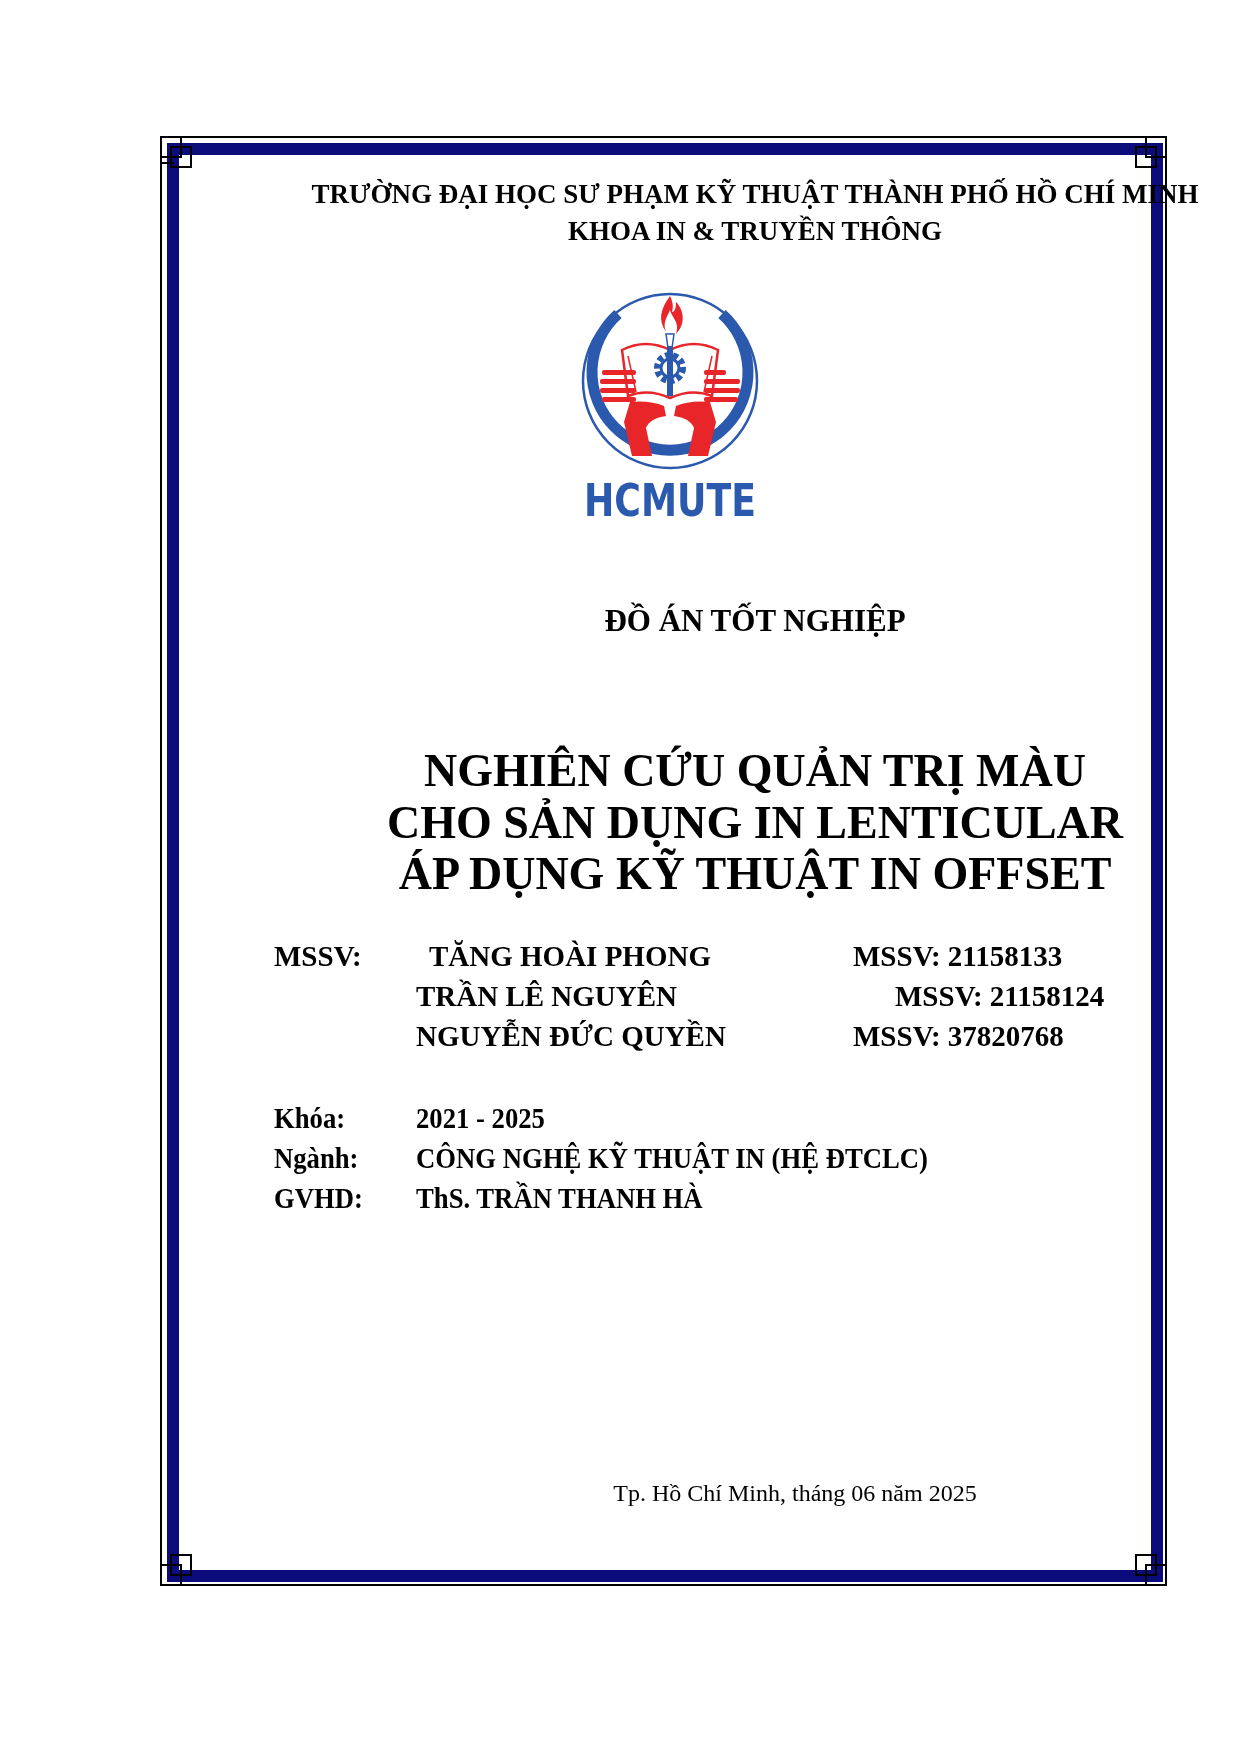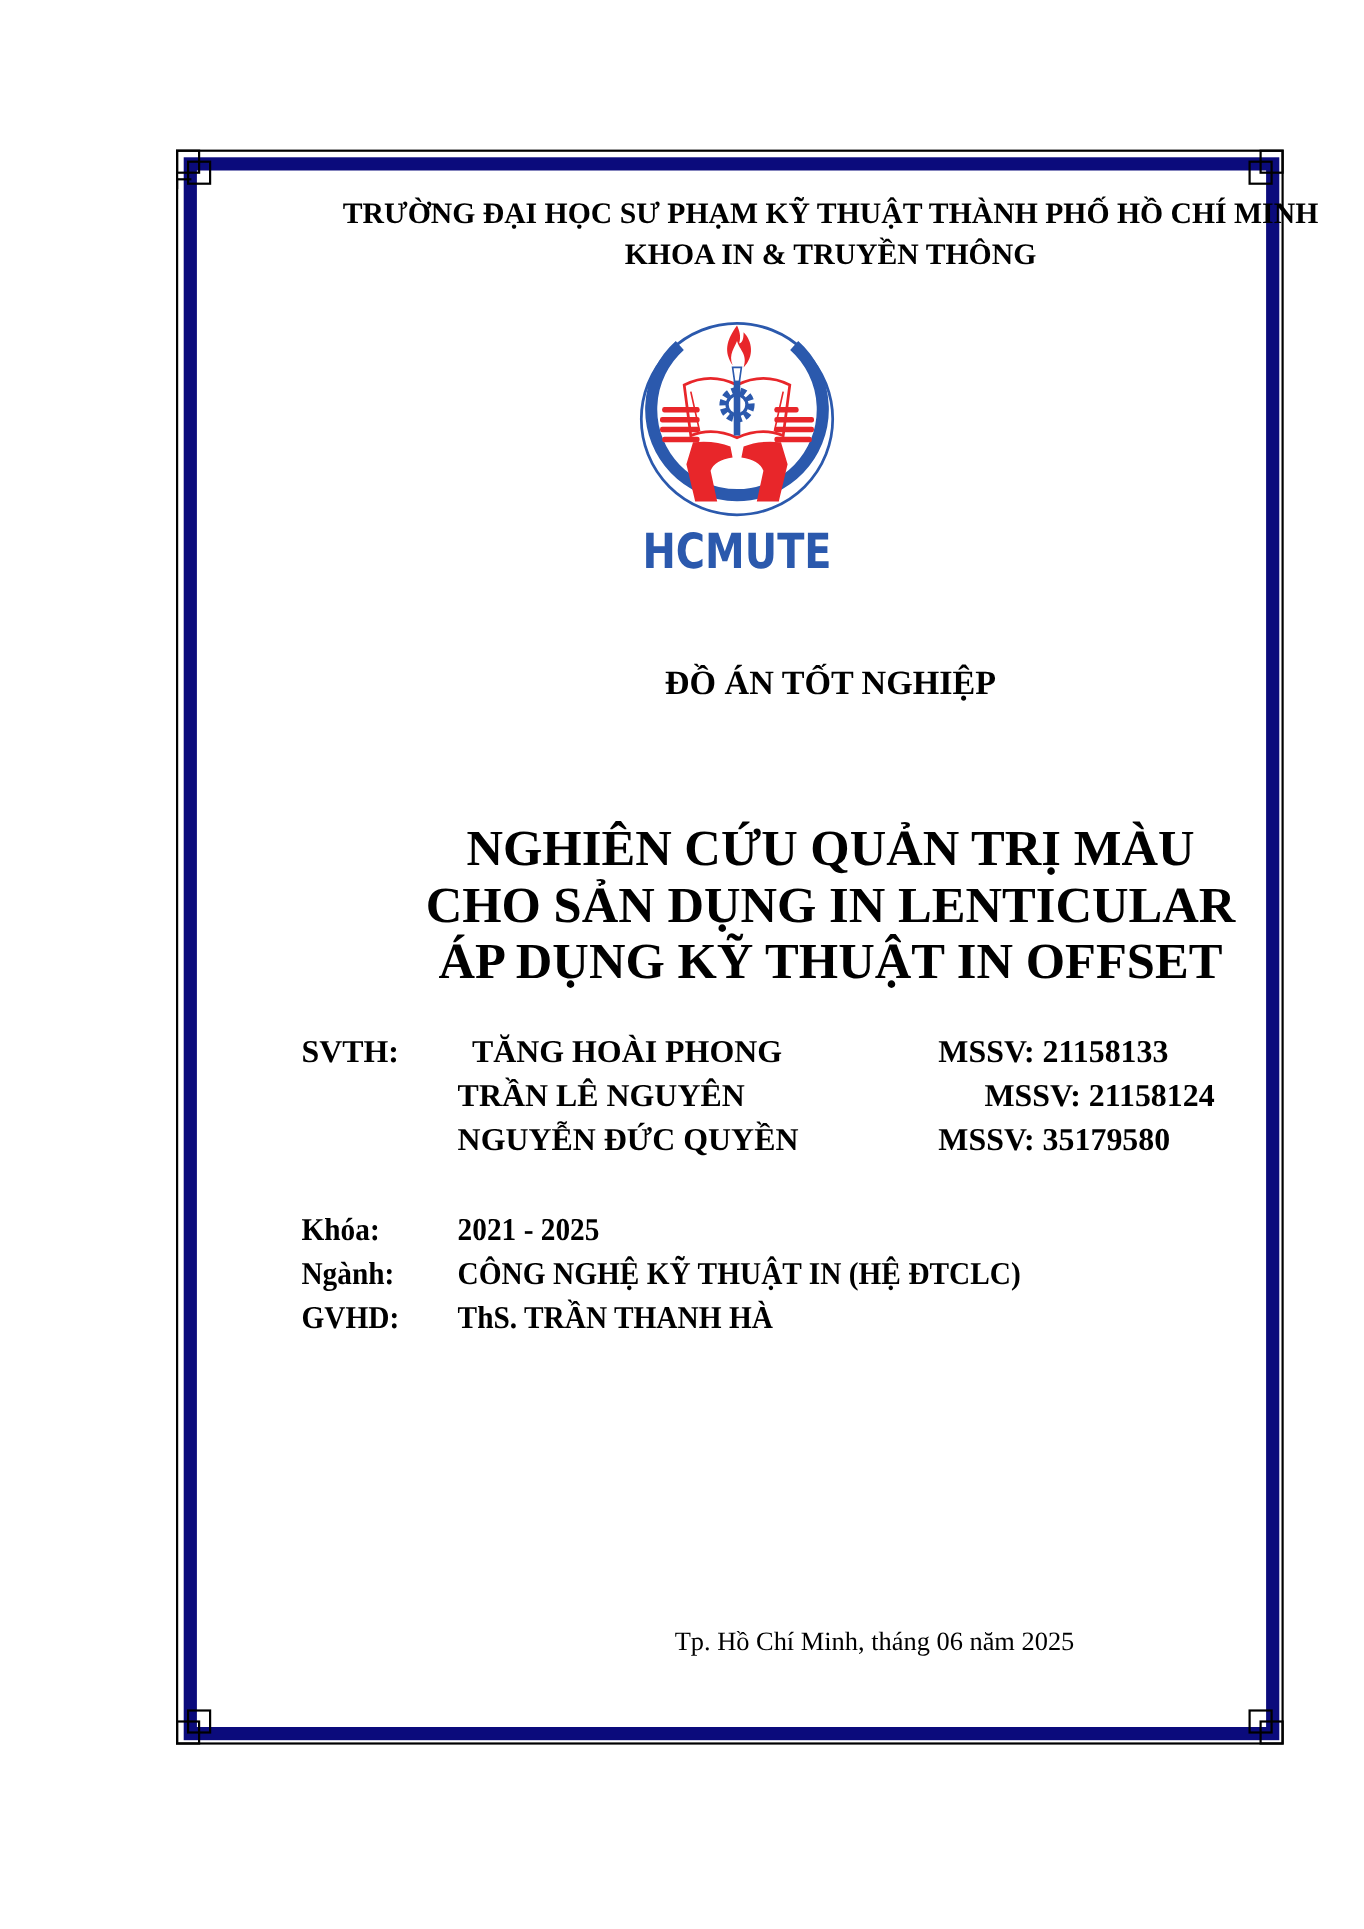--- a/index.html
+++ b/index.html
@@ -152,30 +152,30 @@
     <text x="90" y="228" text-anchor="middle" font-family="DejaVu Sans, sans-serif" font-weight="bold" font-size="44" fill="#2b59ad" textLength="172" lengthAdjust="spacingAndGlyphs">HCMUTE</text>
   </svg>
 </div>
 
 <div class="center-block project-type">ĐỒ ÁN TỐT NGHIỆP</div>
 
 <div class="center-block title-line t1">NGHIÊN CỨU QUẢN TRỊ MÀU</div>
 <div class="center-block title-line t2">CHO SẢN DỤNG IN LENTICULAR</div>
 <div class="center-block title-line t3">ÁP DỤNG KỸ THUẬT IN OFFSET</div>
 
-<div class="info-text" style="left:274px;top:942px;">SVTH:</div>
+<div class="info-text" style="left:274px;top:942px;">MSSV:</div>
 
 <div class="info-text" style="left:416px;top:942px;margin-left:13px;">TĂNG HOÀI PHONG</div>
 <div class="info-text" style="left:853px;top:942px;">MSSV: 21158133</div>
 
 <div class="info-text" style="left:416px;top:982px;">TRẦN LÊ NGUYÊN</div>
 <div class="info-text" style="left:895px;top:982px;">MSSV: 21158124</div>
 
 <div class="info-text" style="left:416px;top:1022px;">NGUYỄN ĐỨC QUYỀN</div>
-<div class="info-text" style="left:853px;top:1022px;">MSSV: 35179580</div>
+<div class="info-text" style="left:853px;top:1022px;">MSSV: 37820768</div>
 
 <div class="meta-text" style="left:274px;top:1104px;">Khóa:</div>
 <div class="meta-text" style="left:416px;top:1104px;">2021 - 2025</div>
 
 <div class="meta-text" style="left:274px;top:1144px;">Ngành:</div>
 <div class="meta-text" style="left:416px;top:1144px;">CÔNG NGHỆ KỸ THUẬT IN (HỆ ĐTCLC)</div>
 
 <div class="meta-text" style="left:274px;top:1184px;">GVHD:</div>
 <div class="meta-text" style="left:416px;top:1184px;">ThS. TRẦN THANH HÀ</div>
 

